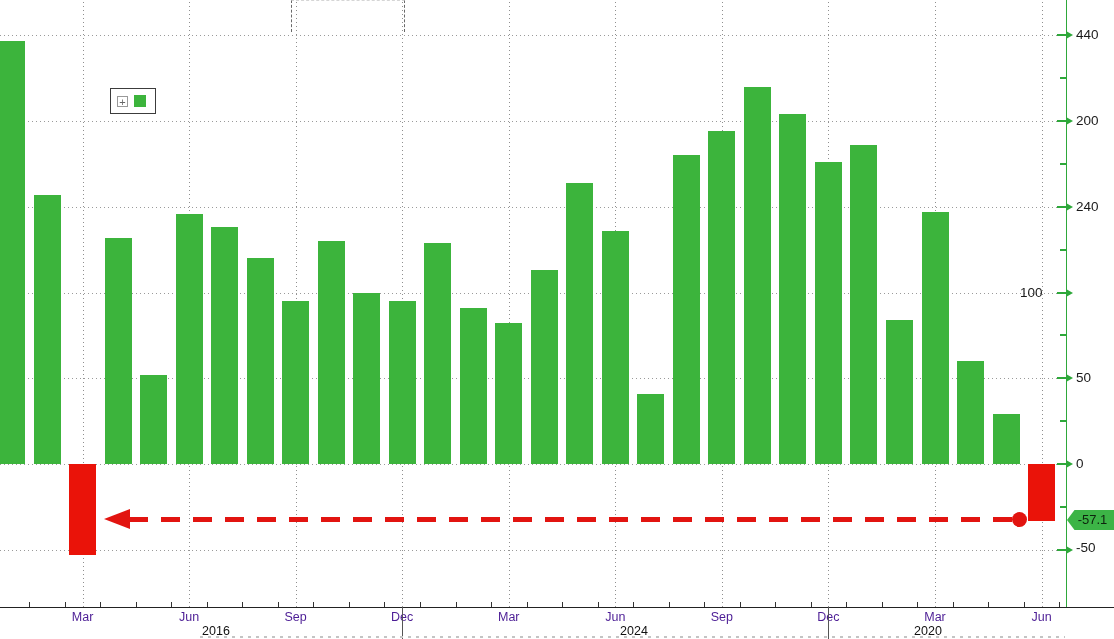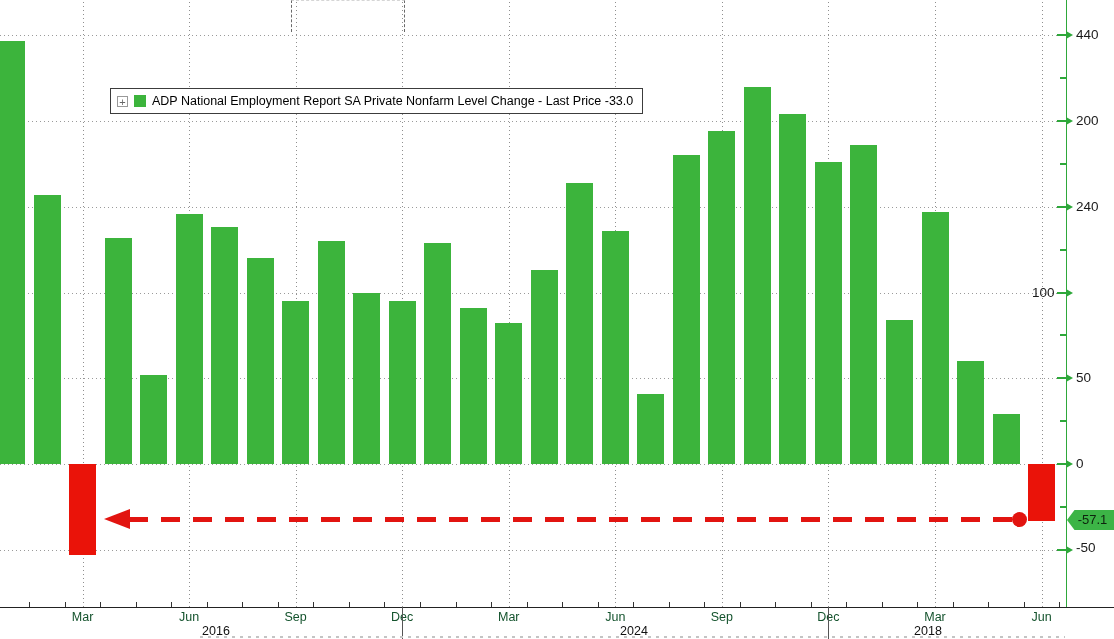--- a/index.html
+++ b/index.html
@@ -9,21 +9,21 @@
   .hgrid{position:absolute;height:1px;background:repeating-linear-gradient(90deg,#9a9a9a 0 1px,transparent 1px 4px);}
   .vgrid{position:absolute;width:1px;background:repeating-linear-gradient(0deg,#8f8f8f 0 1px,transparent 1px 4px);}
   .bar{position:absolute;}
   .yaxis{position:absolute;width:1px;background:var(--axisgreen);}
   .xaxis{position:absolute;height:1px;background:#222;}
   .ytickstub{position:absolute;height:2px;background:var(--axisgreen);}
   .ytickarrow{position:absolute;width:0;height:0;border-left:7px solid var(--axisgreen);border-top:4px solid transparent;border-bottom:4px solid transparent;}
   .ytickminor{position:absolute;height:2px;width:6px;background:var(--axisgreen);}
   .yticklabel{position:absolute;font-size:13.5px;line-height:16px;color:#1a1a1a;}
   .xtick{position:absolute;width:1px;height:5px;background:#333;}
-  .xmonth{position:absolute;width:44px;text-align:center;font-size:12.5px;line-height:14px;color:#14532d;}
+  .xmonth{position:absolute;width:44px;text-align:center;font-size:12.5px;line-height:14px;color:#4c1d95;}
   .xyear{position:absolute;width:50px;text-align:center;font-size:12.5px;line-height:14px;color:#111;}
   .yearsep{position:absolute;width:1px;height:32px;background:#555;}
   #legend{position:absolute;left:110px;top:88px;height:24px;display:flex;align-items:center;gap:6px;
           background:#fff;border:1px solid #3c3c3c;padding:0 9px 0 6px;}
   #legend .exp{width:11px;height:11px;border:1px solid #999;color:#666;font-size:11px;line-height:10px;text-align:center;box-sizing:border-box;}
   #legend .swatch{width:12px;height:12px;background:var(--green);display:inline-block;}
   #legend .ltext{font-size:12.5px;white-space:nowrap;color:#000;}
   #topbox{position:absolute;left:291px;top:0;width:112px;height:31px;
           border-left:1px dashed #6a6a6a;border-right:1px dashed #6a6a6a;border-top:1px dashed #d5d5d5;}
   #arrow-line{position:absolute;left:129px;top:517px;width:884px;height:5px;
@@ -95,21 +95,21 @@
       <div class="ytickarrow" style="left: 1066px; top: 31.425px;"></div>
       <div class="yticklabel" style="left: 1076px; top: 27.425px;">440</div>
       <div class="ytickstub" style="left: 1057px; top: 120.14px; width: 9px;"></div>
       <div class="ytickarrow" style="left: 1066px; top: 117.14px;"></div>
       <div class="yticklabel" style="left: 1076px; top: 113.14px;">200</div>
       <div class="ytickstub" style="left: 1057px; top: 205.855px; width: 9px;"></div>
       <div class="ytickarrow" style="left: 1066px; top: 202.855px;"></div>
       <div class="yticklabel" style="left: 1076px; top: 198.855px;">240</div>
       <div class="ytickstub" style="left: 1057px; top: 291.57px; width: 9px;"></div>
       <div class="ytickarrow" style="left: 1066px; top: 288.57px;"></div>
-      <div class="yticklabel" style="left: 1020px; top: 284.57px; margin-left: 12px;">100</div>
+      <div class="yticklabel" style="left: 1020px; top: 284.57px;">100</div>
       <div class="ytickstub" style="left: 1057px; top: 377.285px; width: 9px;"></div>
       <div class="ytickarrow" style="left: 1066px; top: 374.285px;"></div>
       <div class="yticklabel" style="left: 1076px; top: 370.285px;">50</div>
       <div class="ytickstub" style="left: 1057px; top: 463px; width: 9px;"></div>
       <div class="ytickarrow" style="left: 1066px; top: 460px;"></div>
       <div class="yticklabel" style="left: 1076px; top: 456px;">0</div>
       <div class="ytickstub" style="left: 1057px; top: 548.715px; width: 9px;"></div>
       <div class="ytickarrow" style="left: 1066px; top: 545.715px;"></div>
       <div class="yticklabel" style="left: 1076px; top: 540px;">-50</div>
       <div class="ytickminor" style="left: 1060px; top: 77.2825px;"></div>
@@ -153,31 +153,30 @@
       <div class="xmonth" style="left: 273.66px; top: 610px;">Sep</div>
       <div class="xmonth" style="left: 380.22px; top: 610px;">Dec</div>
       <div class="xmonth" style="left: 486.78px; top: 610px;">Mar</div>
       <div class="xmonth" style="left: 593.34px; top: 610px;">Jun</div>
       <div class="xmonth" style="left: 699.9px; top: 610px;">Sep</div>
       <div class="xmonth" style="left: 806.46px; top: 610px;">Dec</div>
       <div class="xmonth" style="left: 913.02px; top: 610px;">Mar</div>
       <div class="xmonth" style="left: 1019.58px; top: 610px;">Jun</div>
       <div class="xyear" style="left: 191px; top: 624px;">2016</div>
       <div class="xyear" style="left: 609px; top: 624px;">2024</div>
-      <div class="xyear" style="left: 903px; top: 624px;">2018</div>
+      <div class="xyear" style="left: 903px; top: 624px;">2020</div>
       <div class="yearsep" style="left: 402.22px; top: 607px;"></div>
       <div class="yearsep" style="left: 828.46px; top: 607px;"></div>
     </div>
 
   <div id="topbox"></div>
 
   <div id="legend">
     <span class="exp">+</span>
     <span class="swatch"></span>
-    <span class="ltext">ADP National Employment Report SA Private Nonfarm Level Change - Last Price -33.0</span>
   </div>
 
   <div id="arrow-line"></div>
   <div id="arrow-head"></div>
   <div id="arrow-dot"></div>
 
   <div id="badge">-57.1</div>
 
   <div id="bottomcut"></div>
 </div>

